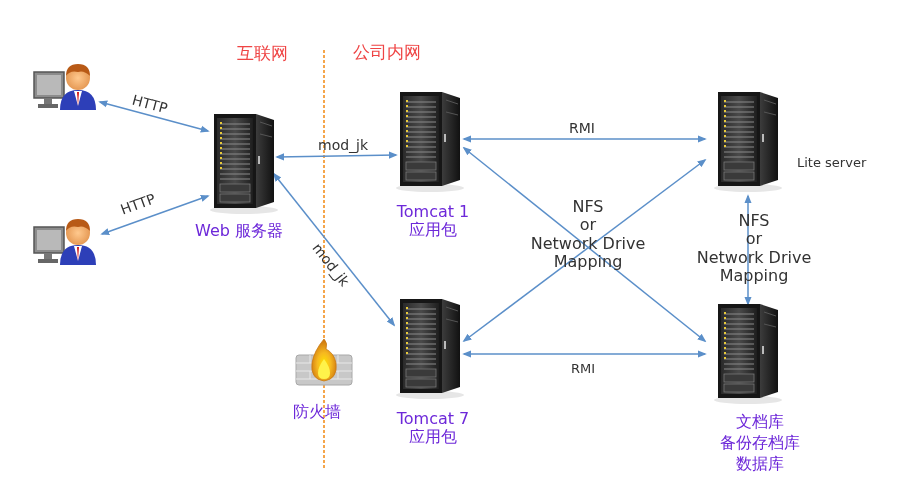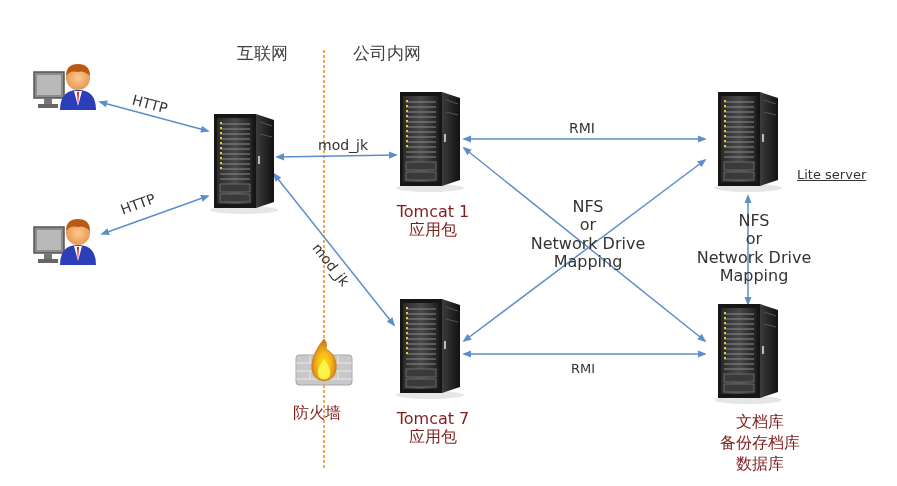--- a/index.html
+++ b/index.html
@@ -1,21 +1,21 @@
 <!DOCTYPE html>
 <html><head>
 <meta charset="utf-8">
 <style>
   html, body { margin: 0; padding: 0; background: #ffffff; }
   body { width: 897px; height: 486px; position: relative; overflow: hidden;
          font-family: "DejaVu Sans", "Liberation Sans", sans-serif; }
   #canvas { position: absolute; left: 0; top: 0; width: 897px; height: 486px; }
   .lbl { position: absolute; color: #333333; white-space: nowrap; line-height: 1.15; }
-  .zone { font-size: 17px; color: #404040; }
-  .srv-lbl { font-size: 16px; text-align: center; color: #7f1d1d; }
+  .zone { font-size: 17px; color: #ef4444; }
+  .srv-lbl { font-size: 16px; text-align: center; color: #6d28d9; }
   .edge-lbl { font-size: 14px; color: #333; }
   .nfs { font-size: 16px; text-align: center; color: #333; }
   .small { font-size: 13px; color: #333; }
 </style>
 </head>
 <body>
 
 <svg id="canvas" viewBox="0 0 897 486" xmlns="http://www.w3.org/2000/svg">
   <defs>
     <marker id="ah" viewBox="0 0 10 10" refX="8" refY="5" markerWidth="6" markerHeight="6" orient="auto-start-reverse">
@@ -125,21 +125,21 @@
       <line x1="28" y1="18" x2="28" y2="26"></line>
         <line x1="14" y1="26" x2="14" y2="34"></line>
         <line x1="42" y1="26" x2="42" y2="34"></line>
     </g>
     <path d="M28,-6 Q18,6 16,18 Q14,34 28,36 Q42,34 40,18 Q38,8 30,4 Q32,-2 28,-6 Z" fill="url(#flame)" stroke="#c97a14" stroke-width="0.8"></path>
     <path d="M28,14 Q22,22 22,28 Q22,34 28,34 Q34,34 34,28 Q34,22 28,14 Z" fill="#fff24a"></path>
   </g>
 </svg>
 
 <div class="lbl zone" style="left:237px; top:44px;">互联网</div>
-<div class="lbl zone" style="left:353px; top:44px;">公司内网</div>
+<div class="lbl zone" style="left:353px; top:44px;font-family:Liberation Mono, monospace;">公司内网</div>
 
 <div class="lbl edge-lbl" style="left:132px; top:96px; transform:rotate(15deg);">HTTP</div>
 <div class="lbl edge-lbl" style="left:120px; top:196px; transform:rotate(-20deg);">HTTP</div>
 <div class="lbl edge-lbl" style="left:318px; top:137px;">mod_jk</div>
 <div class="lbl edge-lbl" style="left:322px; top:240px; transform:rotate(52deg); transform-origin:left top;">mod_jk</div>
 <div class="lbl edge-lbl" style="left:569px; top:120px;">RMI</div>
 <div class="lbl small" style="left:571px; top:362px;">RMI</div>
 
 <div class="lbl nfs" style="left:522px; top:198px; width:132px;">
   <div>NFS</div>
@@ -149,33 +149,34 @@
 </div>
 
 <div class="lbl nfs" style="left:688px; top:212px; width:132px;">
   <div>NFS</div>
   <div>or</div>
   <div>Network Drive</div>
   <div>Mapping</div>
 </div>
 
 <div class="lbl srv-lbl" style="left:180px; top:222px; width:118px;">
+  <div>Web 服务器</div>
 </div>
 
 <div class="lbl srv-lbl" style="left:388px; top:203px; width:90px;">
   <div>Tomcat 1</div>
   <div>应用包</div>
 </div>
 
 <div class="lbl srv-lbl" style="left:388px; top:410px; width:90px;">
   <div>Tomcat 7</div>
   <div>应用包</div>
 </div>
 
-<div class="lbl small" style="left:797px; top:168px;text-decoration:underline;">Lite server</div>
+<div class="lbl small" style="left:797px; top:156px;">Lite server</div>
 
 <div class="lbl srv-lbl" style="left:720px; top:412px; text-align:center; line-height:1.3;">
   <div>文档库</div>
   <div>备份存档库</div>
   <div>数据库</div>
 </div>
 
-<div class="lbl srv-lbl" style="left:293px; top:404px;">防火墙</div>
+<div class="lbl srv-lbl" style="left:293px; top:404px;font-family:Liberation Mono, monospace;">防火墙</div>
 
 </body></html>

